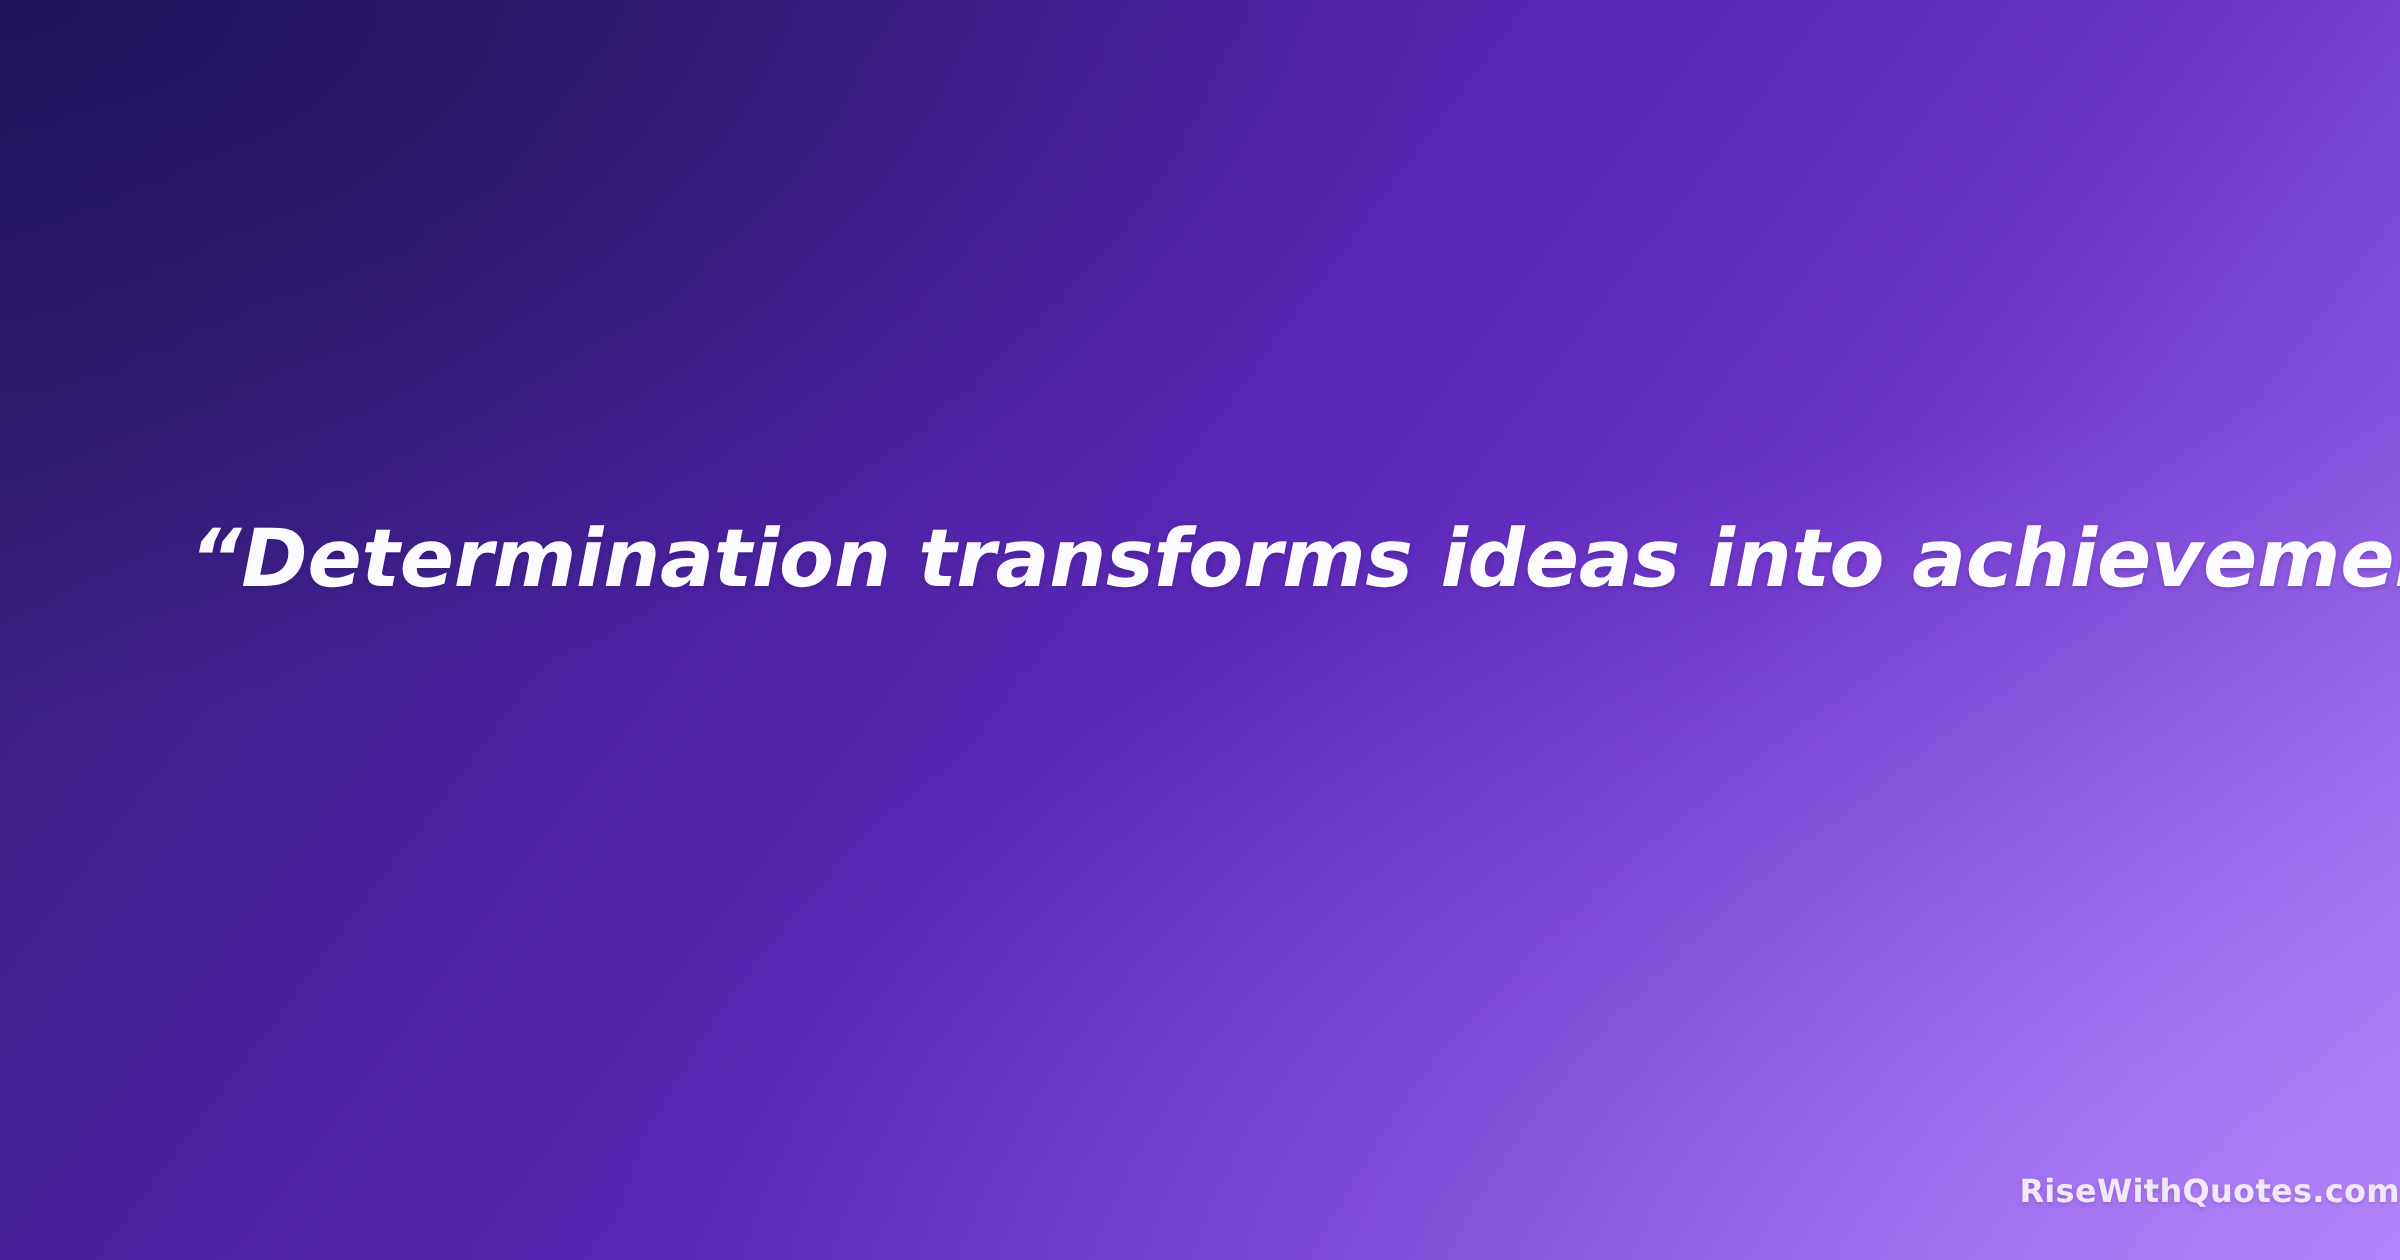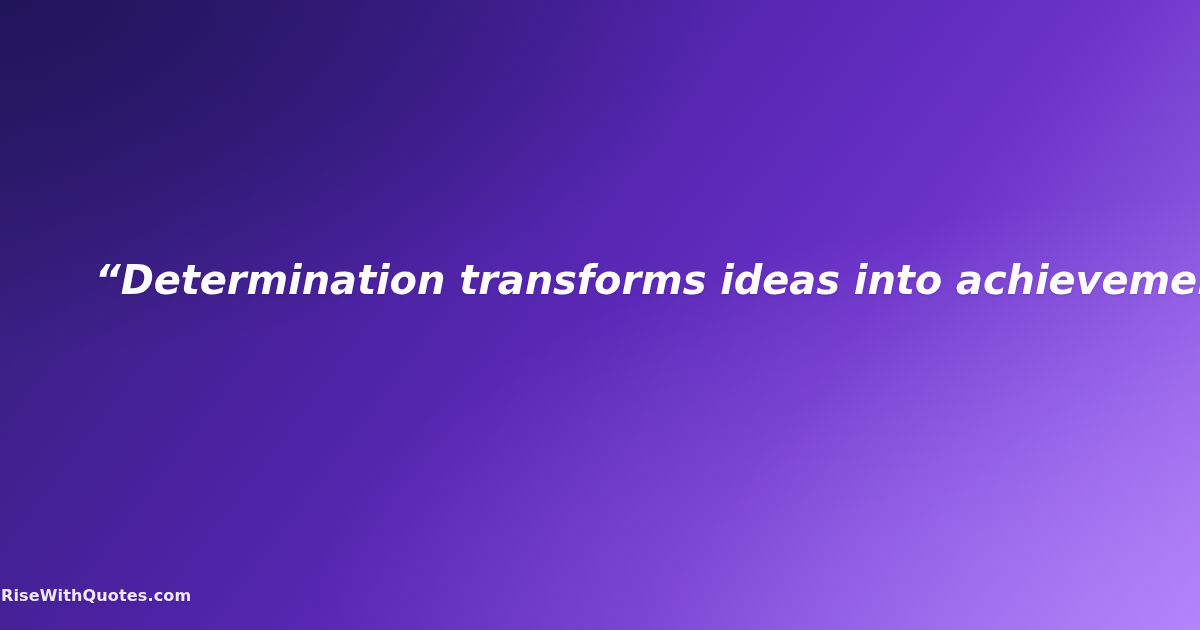--- a/index.html
+++ b/index.html
@@ -56,27 +56,27 @@
     font-size: 40px;
     line-height: 1.32;
     letter-spacing: -0.1px;
     color: #FBFAFE;
     text-shadow: 0 1px 2px rgba(26,12,70,0.22);
     white-space: nowrap;
   }
 
   .footer-area {
     position: absolute;
-    left: 1px;
+    left: 12px;
     right: 0;
     bottom: 0;
     height: 70px;
     display: flex;
     align-items: center;
-    justify-content: flex-start;
+    justify-content: flex-end;
   }
 
   .site-credit {
     font-family: "DejaVu Sans", sans-serif;
     font-style: normal;
     font-weight: 600;
     font-size: 16px;
     letter-spacing: 0.15px;
     color: #F1E9FB;
     text-shadow: 0 1px 2px rgba(26,12,70,0.18);

